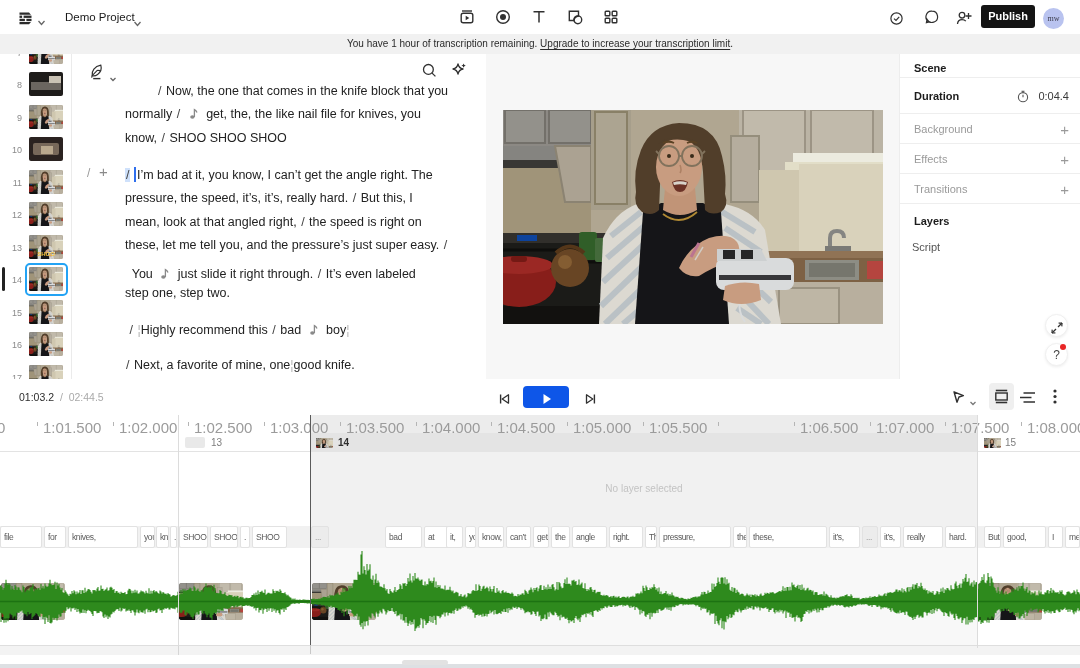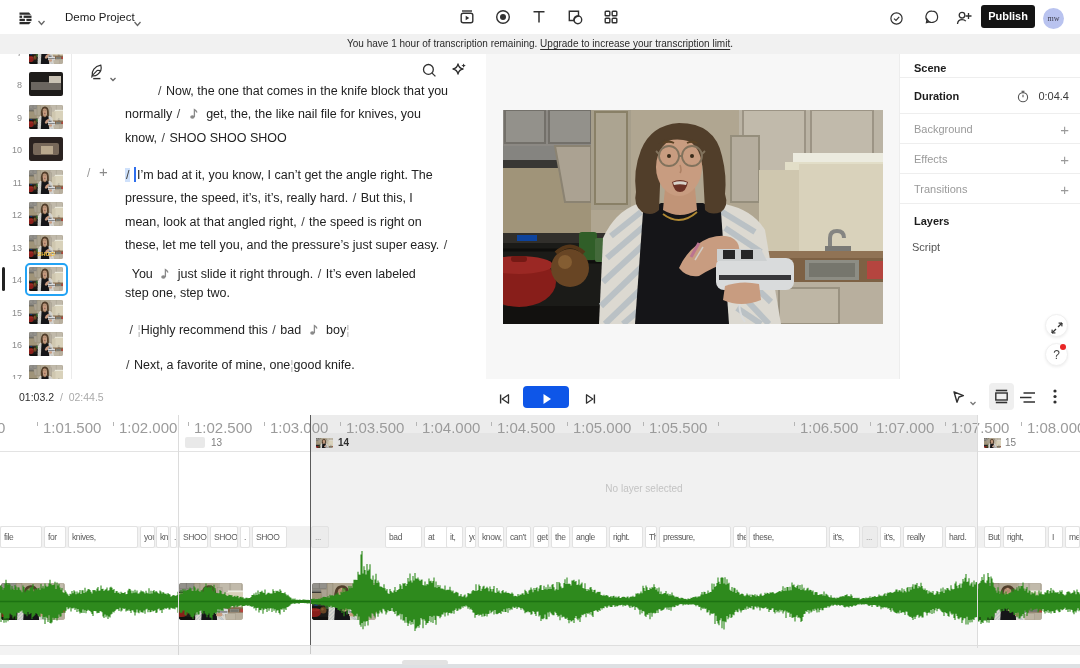--- a/index.html
+++ b/index.html
@@ -560,21 +560,21 @@
         <div class="wbox" style="left:645px;width:12px;">Th</div>
         <div class="wbox" style="left:659px;width:72px;">pressure,</div>
         <div class="wbox" style="left:733px;width:14px;">the</div>
         <div class="wbox" style="left:749px;width:78px;">these,</div>
         <div class="wbox" style="left:829px;width:31px;">it’s,</div>
         <div class="wbox wdots" style="left:862px;width:16px;">...</div>
         <div class="wbox" style="left:880px;width:21px;">it’s,</div>
         <div class="wbox" style="left:903px;width:40px;">really</div>
         <div class="wbox" style="left:945px;width:31px;">hard.</div>
         <div class="wbox" style="left:984px;width:17px;">But</div>
-        <div class="wbox" style="left:1003px;width:43px;">right,</div>
+        <div class="wbox" style="left:1003px;width:43px;">good,</div>
         <div class="wbox" style="left:1048px;width:15px;">I</div>
         <div class="wbox" style="left:1065px;width:15px;">me</div>
       </div>
 <div id="waverow">
 <div class="sel"></div>
 <div class="wv-th" style="left:1px;"><svg width="64" height="37">
             <g transform="scale(0.1684,0.1729)">
               <use href="#kitchen"></use>
             </g>
           </svg></div>

